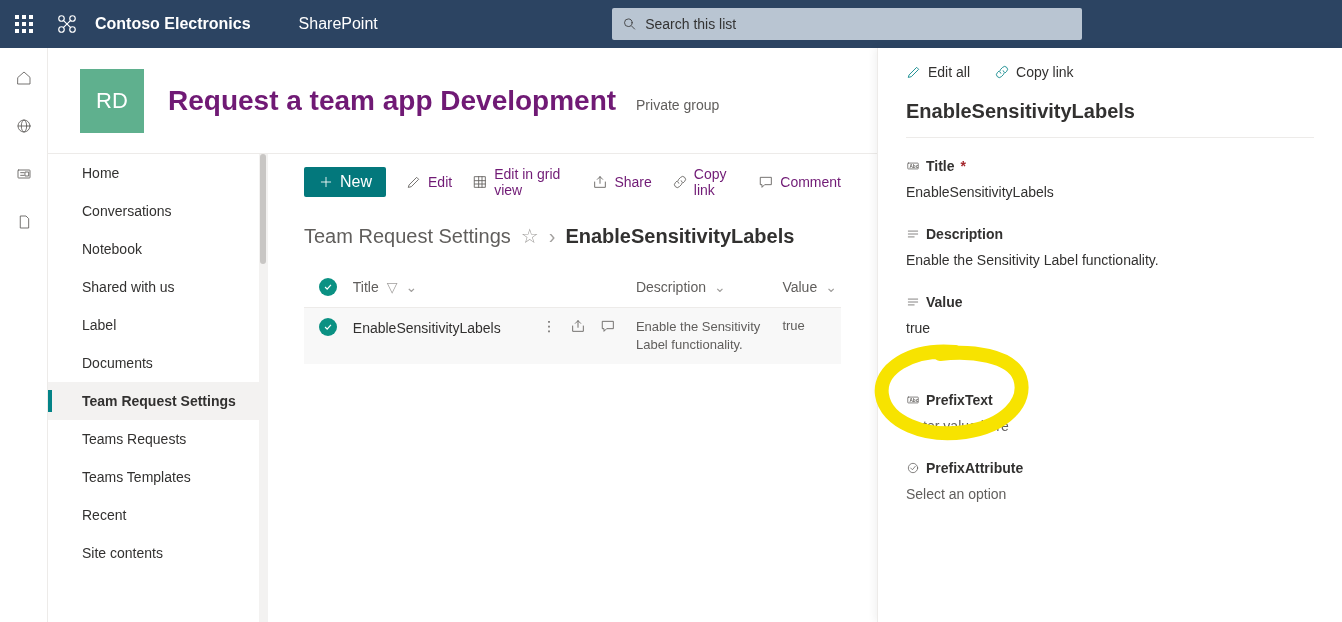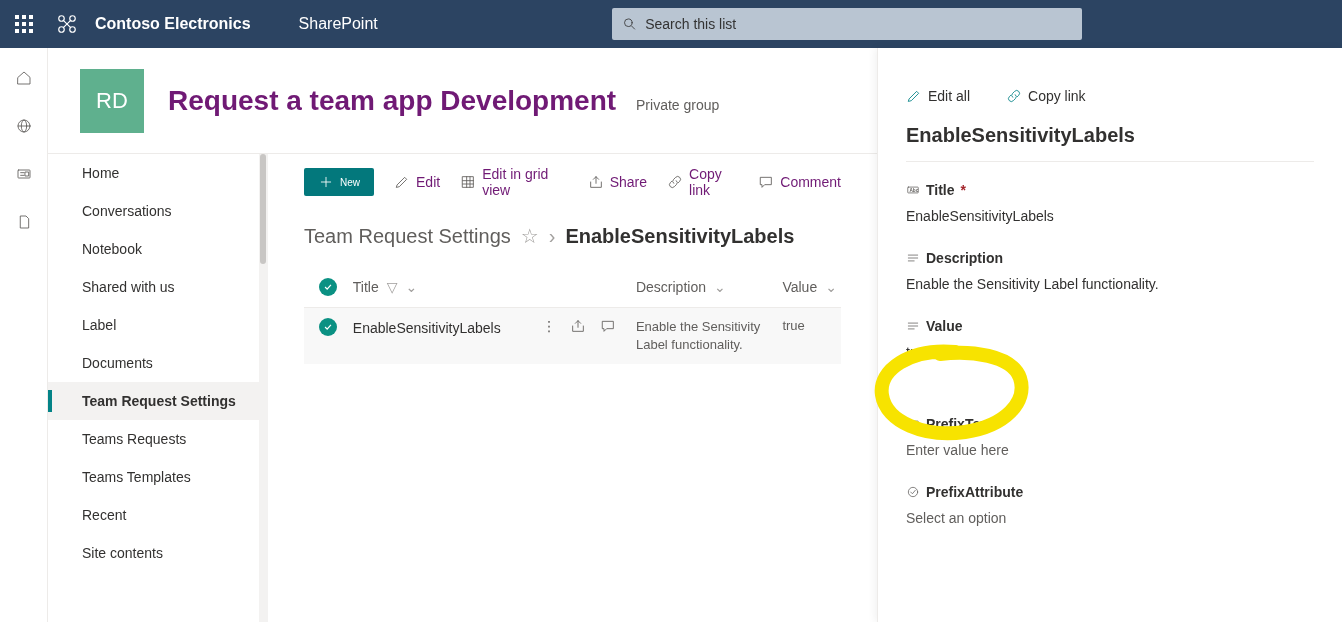--- a/index.html
+++ b/index.html
@@ -34,21 +34,21 @@
 .nav-item.active { font-weight: 600; background: #f3f2f1; }
 .nav-item.active::before { content: ""; position: absolute; left: 0; top: 50%; transform: translateY(-50%); width: 4px; height: 22px; background: #038387; }
 .nav-scroll { position: absolute; right: 0; top: 0; width: 8px; height: 100%; background: #f3f2f1; }
 .nav-scroll-thumb { position: absolute; right: 1px; top: 0; width: 6px; height: 110px; background: #c8c6c4; border-radius: 3px; }
 
 
 .main { position: absolute; left: 268px; top: 154px; right: 465px; height: calc(100% - 154px); background: #fff; }
 
 
 .cmd-bar { display: flex; align-items: center; padding: 12px 36px; gap: 20px; font-size: 14px; color: #323130; }
-.new-btn { background: #03787c; color: #fff; padding: 6px 14px; border-radius: 2px; display: flex; align-items: center; gap: 6px; cursor: pointer; font-size: 10px; }
+.new-btn { background: #03787c; color: #fff; padding: 6px 14px; border-radius: 2px; display: flex; align-items: center; gap: 6px; cursor: pointer; font-size: 16px; }
 .cmd-item { display: flex; align-items: center; gap: 6px; cursor: pointer; color: #701a75; }
 .cmd-icon { width: 16px; height: 16px; color: #605e5c; flex-shrink: 0; display:flex; align-items:center; justify-content:center;}
 
 
 .breadcrumb { padding: 14px 36px 18px; display: flex; align-items: center; gap: 10px; font-size: 20px; color: #605e5c; }
 .bc-link { color: #605e5c; }
 .bc-current { font-weight: 600; color: #323130; }
 .bc-star { color: #a19f9d; }
 .bc-chevron { color: #a19f9d; }
 
@@ -66,21 +66,21 @@
 .row-title { font-weight: 400; color: #323130; }
 .row-actions { display: flex; gap: 14px; margin-left: auto; margin-right: 20px; color: #605e5c; }
 .row-desc { color: #605e5c; font-size: 13px; line-height: 1.4; padding-right: 16px; }
 .row-value { color: #605e5c; font-size: 13px; }
 
 .check-circle { width: 18px; height: 18px; border-radius: 50%; background: #0b9183; display: flex; align-items: center; justify-content: center; }
 .check-circle svg { width: 10px; height: 10px; }
 
 
 .panel { position: absolute; right: 0; top: 48px; width: 465px; height: calc(100% - 48px); background: #fff; border-left: 1px solid #edebe9; padding: 16px 28px 0 28px; overflow-y: auto; box-shadow: -2px 0 8px rgba(0,0,0,0.06); }
-.panel-top { display: flex; align-items: center; gap: 36px; padding-bottom: 14px; margin-top: 24px; }
+.panel-top { display: flex; align-items: center; gap: 24px; padding-bottom: 14px; }
 .panel-action { display: flex; align-items: center; gap: 6px; color: #323130; cursor: pointer; font-size: 14px; }
 .panel-action svg { color: #038387; }
 .panel-title { font-size: 20px; font-weight: 600; padding: 6px 0 14px; border-bottom: 1px solid #edebe9; margin-bottom: 20px; }
 .field { margin-bottom: 26px; }
 .field-label { display: flex; align-items: center; gap: 6px; font-size: 14px; font-weight: 600; color: #323130; margin-bottom: 10px; }
 .field-label .req { color: #a4262c; }
 .field-icon { width: 14px; height: 14px; color: #605e5c; flex-shrink:0; display:flex;align-items:center;justify-content:center;}
 .field-value { font-size: 14px; color: #323130; }
 .field-placeholder { font-size: 14px; color: #605e5c; }
 

